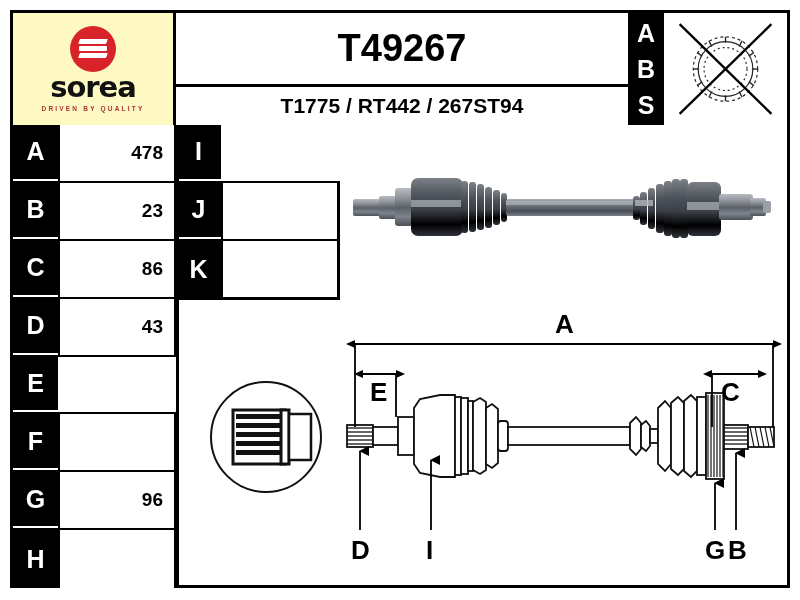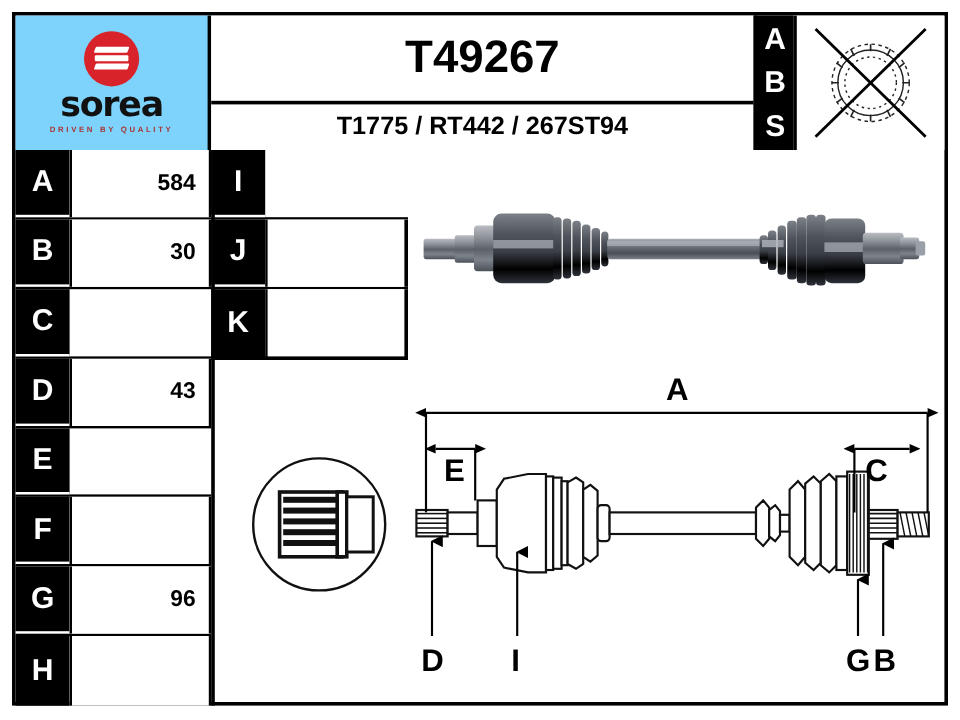--- a/index.html
+++ b/index.html
@@ -39,21 +39,21 @@
 
   
   .logo-cell {
     position: absolute;
     left: 0px;
     top: 0px;
     width: 163px;
     height: 112px;
     border-right: 3px solid #000;
     box-sizing: border-box;
-    background: #7dd3fc;
+    background: #fef9c3;
     display: flex;
     flex-direction: column;
     align-items: center;
     justify-content: center;
   }
   .logo-mark {
     position: relative;
     width: 46px;
     height: 46px;
     border-radius: 50%;
@@ -338,28 +338,29 @@
           <line x1="16" y1="10" x2="110" y2="102" stroke="#000" stroke-width="2.4"></line>
           <line x1="110" y1="10" x2="16" y2="102" stroke="#000" stroke-width="2.4"></line>
         </g>
       </svg>
     </div>
   </div>
 
   <div class="tbl" id="tbl-left">
     <div class="row">
       <div class="lab">A</div>
-      <div class="val">584</div>
+      <div class="val">478</div>
     </div>
     <div class="row">
       <div class="lab">B</div>
-      <div class="val">30</div>
+      <div class="val">23</div>
     </div>
     <div class="row">
       <div class="lab">C</div>
+      <div class="val">86</div>
     </div>
     <div class="row">
       <div class="lab">D</div>
       <div class="val">43</div>
     </div>
     <div class="row">
       <div class="lab">E</div>
     </div>
     <div class="row">
       <div class="lab">F</div>

